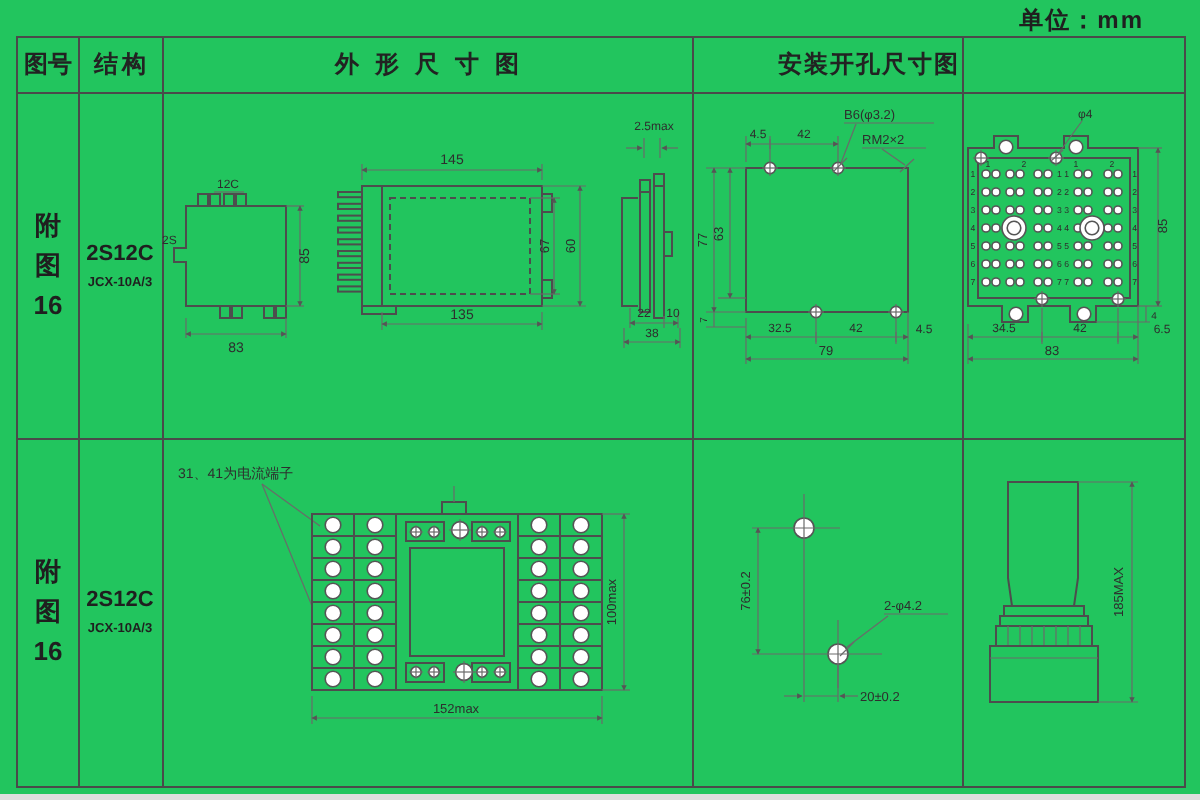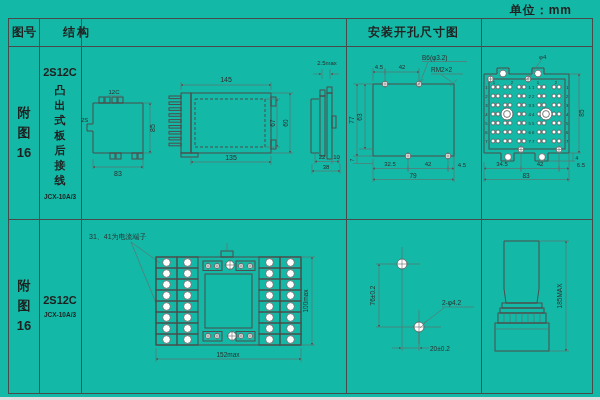--- a/index.html
+++ b/index.html
@@ -1,27 +1,27 @@
 <!DOCTYPE html>
 <html><head>
 <meta charset="utf-8">
 <style>
   html,body{margin:0;padding:0;background:#fff;}
-  .page{position:relative;width:600px;height:400px;background:#14b8a6;overflow:hidden;
+  .page{position:relative;width:600px;height:400px;background:#22c55e;overflow:hidden;
         font-family:"Liberation Sans","DejaVu Sans",sans-serif;color:#1f1f1f;}
   .unit{position:absolute;top:2px;right:28px;font-size:12px;font-weight:600;letter-spacing:1px;}
   .tbl{position:absolute;left:8px;top:18px;width:583px;height:374px;border:1px solid #4a4a4a;}
   .vl,.hl{position:absolute;background:#4a4a4a;}
   .vl{width:1px;top:0;height:374px;}
   .hl{height:1px;left:0;width:583px;}
   .cell{position:absolute;display:flex;align-items:center;justify-content:center;text-align:center;}
   .hdr{font-size:12px;font-weight:600;color:#222;text-align:center;}
   .ls8{letter-spacing:8px;text-indent:8px;}
-  .ls2{letter-spacing:2px;text-indent:2px;margin-left:16px;}
-  .ls1{letter-spacing:1px;}
+  .ls2{letter-spacing:2px;text-indent:2px;}
+  .ls1{letter-spacing:1px;padding-left:21px;}
   .figcell span{display:inline-block;width:17px;word-break:break-all;font-size:13px;line-height:20px;font-weight:600;}
   .structcell{flex-direction:column;gap:5px;}
   .scode{font-size:11px;font-weight:700;}
   .sdesc{display:inline-block;width:13px;word-break:break-all;font-size:11px;line-height:15px;font-weight:600;}
   .smodel{font-size:6.5px;font-weight:600;}
   svg{position:absolute;overflow:visible;}
   svg text{font-family:"Liberation Sans","DejaVu Sans",sans-serif;fill:#2e2e2e;}
   .o{fill:none;stroke:#4d4d4d;stroke-width:1;}
   .dash{stroke-dasharray:3 2;}
   .c{fill:#fff;stroke:#555;stroke-width:0.8;}
@@ -50,28 +50,28 @@
 
     <div class="vl" style="left:30px"></div>
     <div class="vl" style="left:72px"></div>
     <div class="vl" style="left:337px"></div>
     <div class="vl" style="left:472px"></div>
     <div class="hl" style="top:27px"></div>
     <div class="hl" style="top:200px"></div>
 
     <div class="cell hdr" style="left:0;top:0;width:30px;height:27px">图号</div>
     <div class="cell hdr ls2" style="left:30px;top:0;width:42px;height:27px">结构</div>
+    <div class="cell hdr ls8" style="left:72px;top:0;width:265px;height:27px">外形尺寸图</div>
     <div class="cell hdr ls1" style="left:337px;top:0;width:135px;height:27px">安装开孔尺寸图</div>
 
     <div class="cell figcell" style="left:0;top:27px;width:30px;height:173px">
       <span>附图16</span>
     </div>
     <div class="cell structcell" style="left:30px;top:27px;width:42px;height:173px">
       <span class="scode">2S12C</span>
-      <span class="sdesc">凸出式板后接线</span>
       <span class="smodel">JCX-10A/3</span>
     </div>
 
     <svg style="left:72px;top:27px" width="265" height="173" viewBox="0 0 265 173">
       <g>
         <path class="o" d="M12,57 H62 V107 H12 V85 H6 V78 H12 Z"></path>
         <rect class="o" x="18" y="51" width="5" height="6"></rect>
           <rect class="o" x="24" y="51" width="5" height="6"></rect>
         <rect class="o" x="31" y="51" width="5" height="6"></rect>
           <rect class="o" x="37" y="51" width="5" height="6"></rect>

